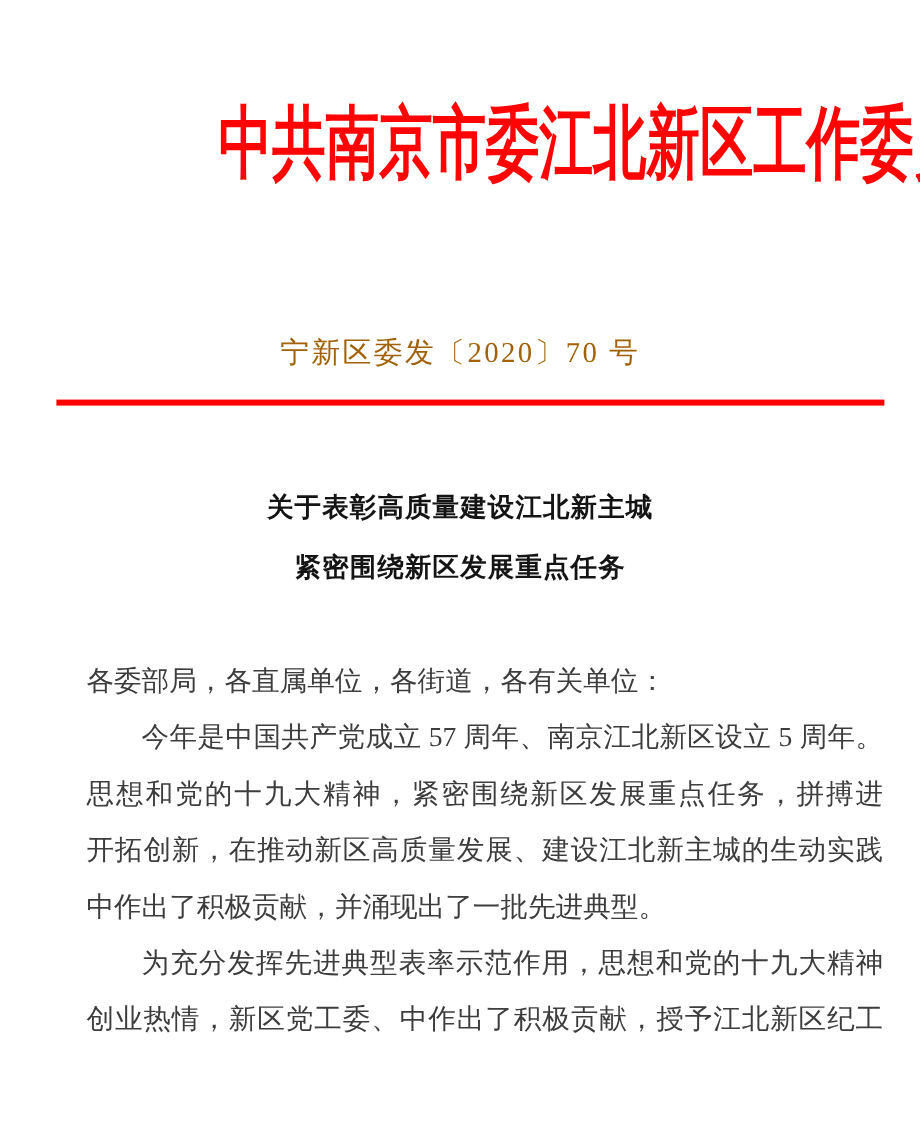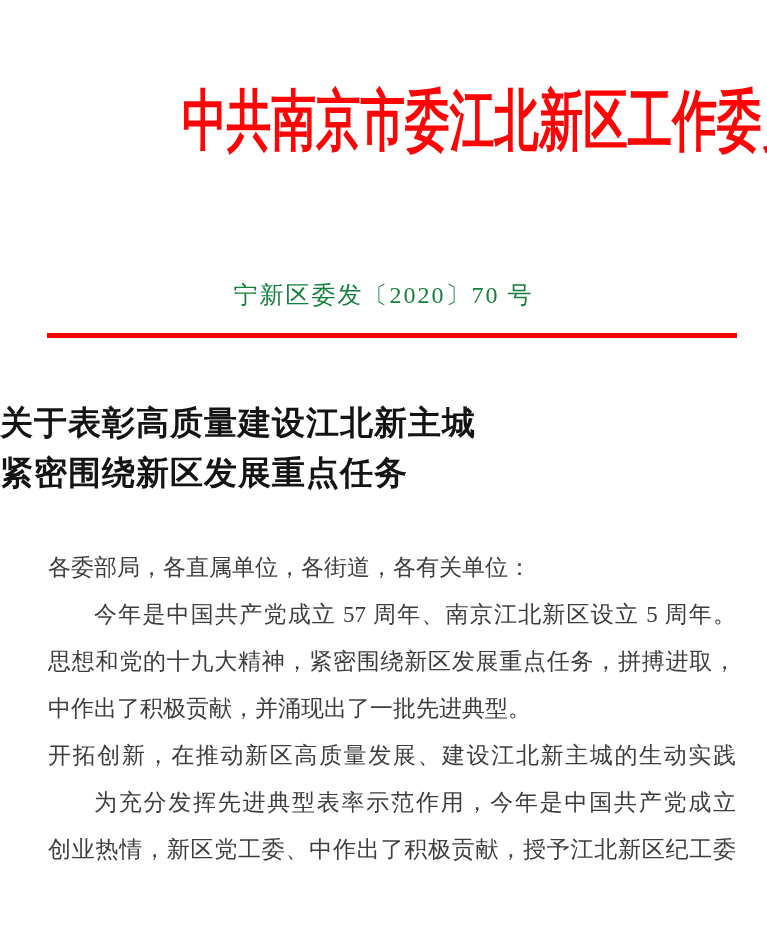--- a/index.html
+++ b/index.html
@@ -37,61 +37,62 @@
   }
   
   .doc-number {
     position: absolute;
     top: 280px;
     left: 0;
     width: 767px;
     text-align: center;
     font-size: 24px;
     line-height: 30px;
-    color: #15803d;
+    color: #a16207;
     letter-spacing: 2px;
     white-space: nowrap;
   }
   
   .red-rule {
     position: absolute;
     top: 333px;
     left: 47px;
     width: 690px;
     height: 5px;
     background: #fd0000;
   }
   
   .doc-title {
     position: absolute;
     top: 398px;
     left: 0;
     width: 767px;
-    text-align: left;
+    text-align: center;
     color: #141414;
     font-weight: 700;
-    font-size: 33px;
+    font-size: 22px;
     line-height: 50px;
     letter-spacing: 1px;
   }
   .doc-title .t-line { white-space: nowrap; }
   
   .body-block {
     position: absolute;
     top: 544px;
     left: 48px;
     width: 688px;
     font-size: 23px;
     color: #3d3d3d;
     font-weight: 400;
   }
   .body-line {
     height: 47px;
     line-height: 47px;
     overflow: hidden;
+    margin-left: 24px;
   }
   .body-line.fill {
     text-align: justify;
     text-align-last: justify;
   }
   .body-line.indent {
     text-indent: 2em;
   }
 </style>
 </head>
@@ -109,19 +110,19 @@
 
   <div class="doc-title">
     <div class="t-line">关于表彰高质量建设江北新主城</div>
     <div class="t-line">紧密围绕新区发展重点任务</div>
   </div>
 
   <div class="body-block">
     <div class="body-line">各委部局，各直属单位，各街道，各有关单位：</div>
     <div class="body-line indent fill">今年是中国共产党成立 57 周年、南京江北新区设立 5 周年。</div>
     <div class="body-line fill">思想和党的十九大精神，紧密围绕新区发展重点任务，拼搏进取，</div>
+    <div class="body-line fill">开拓创新，在推动新区高质量发展、建设江北新主城的生动实践</div>
     <div class="body-line">中作出了积极贡献，并涌现出了一批先进典型。</div>
-    <div class="body-line fill">开拓创新，在推动新区高质量发展、建设江北新主城的生动实践</div>
-    <div class="body-line indent fill">为充分发挥先进典型表率示范作用，今年是中国共产党成立</div>
+    <div class="body-line indent fill">为充分发挥先进典型表率示范作用，思想和党的十九大精神</div>
     <div class="body-line fill">创业热情，新区党工委、中作出了积极贡献，授予江北新区纪工委</div>
   </div>
 
 </div>
 
 </body></html>

